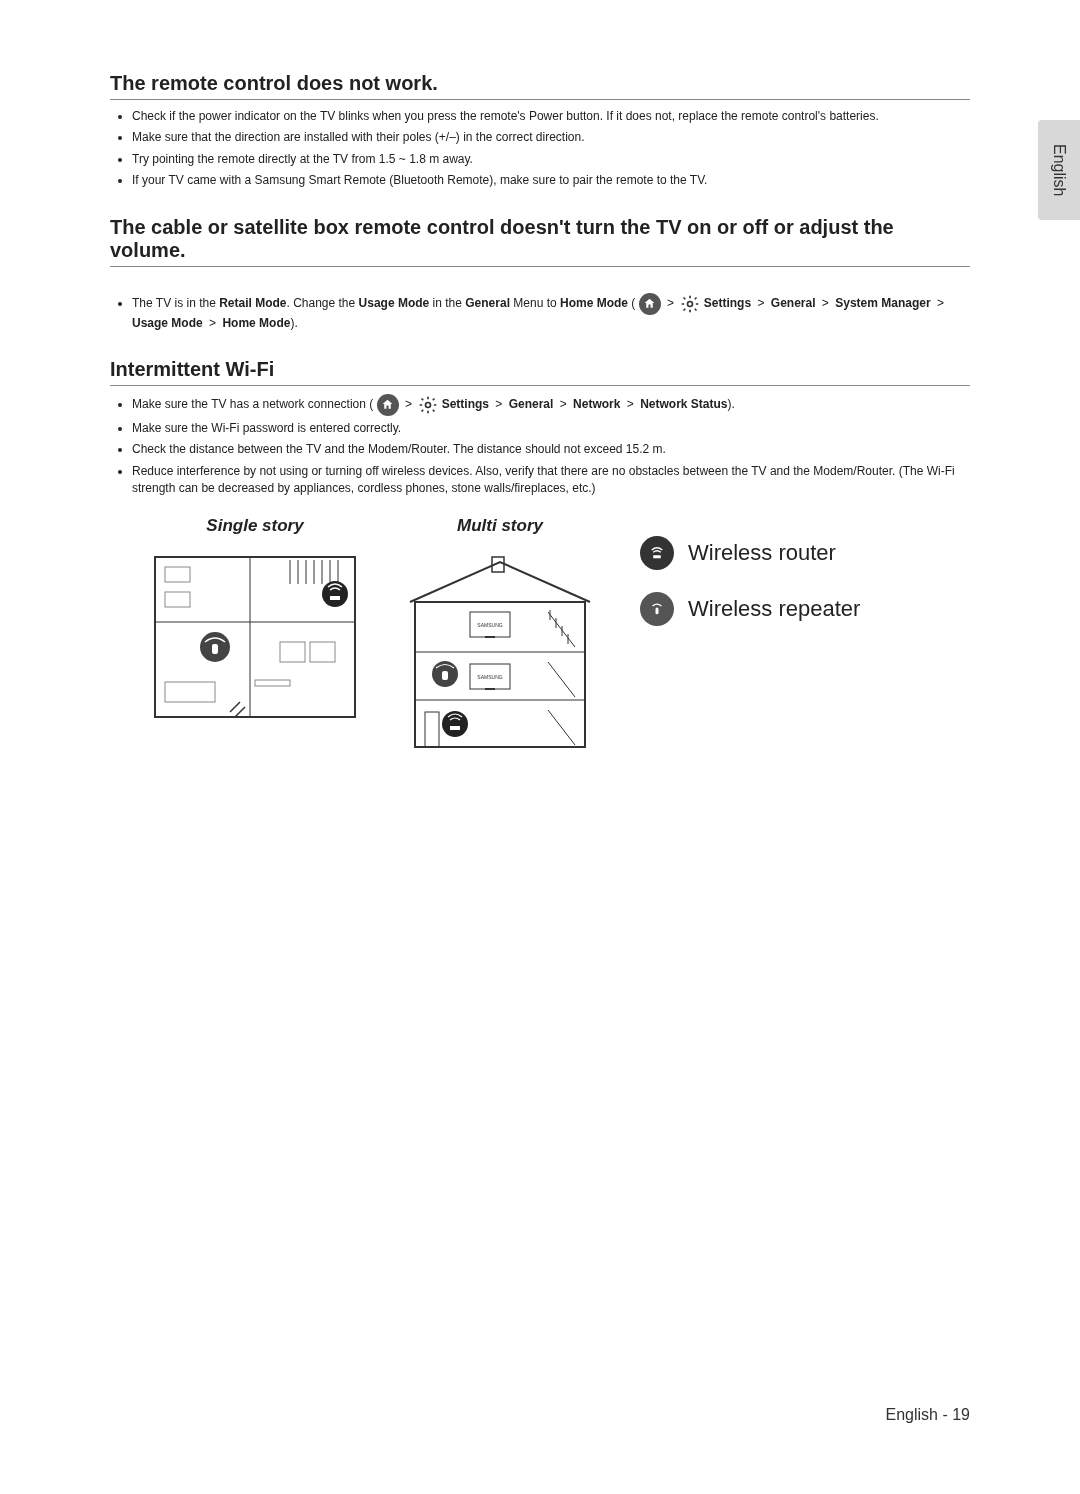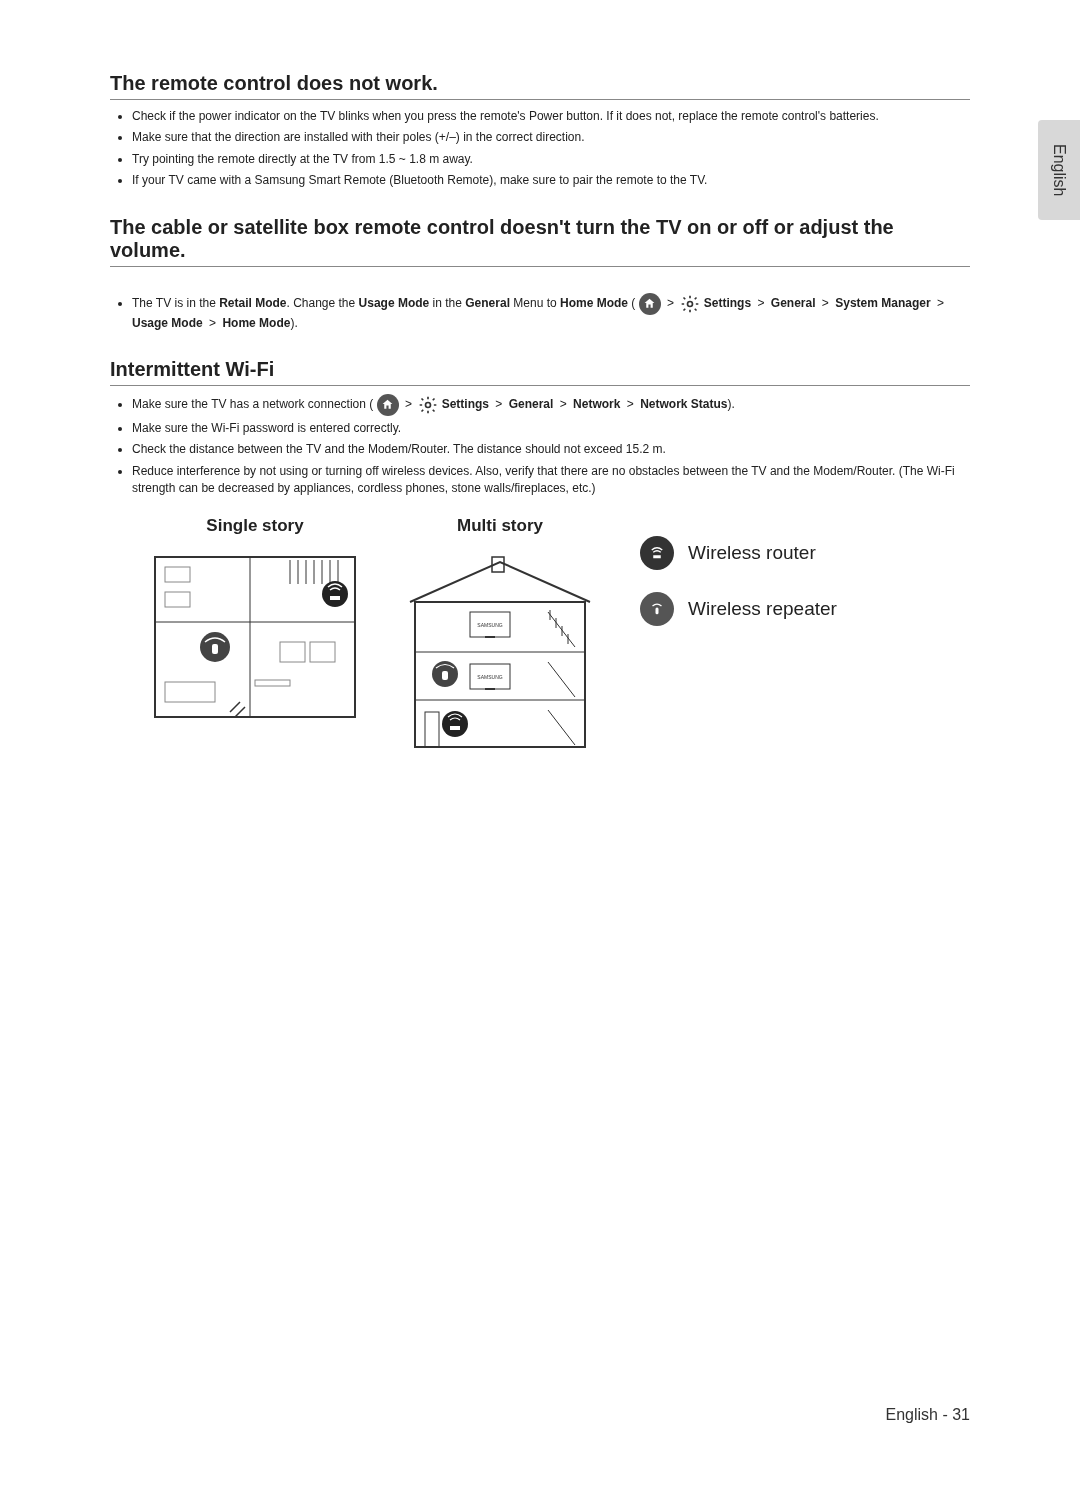--- a/index.html
+++ b/index.html
@@ -74,28 +74,29 @@
     display: flex;
     align-items: flex-start;
     gap: 40px;
     margin: 18px 0 10px 0;
   }
   .diagram-col { text-align: center; }
   .diagram-col .dtitle {
     font-weight: bold;
     font-size: 17px;
     margin-bottom: 16px;
+    font-style: italic;
   }
   .legend {
     display: flex;
     flex-direction: column;
     gap: 22px;
     padding-top: 20px;
   }
-  .legend-row { display: flex; align-items: center; gap: 14px; font-size: 19px;}
+  .legend-row { display: flex; align-items: center; gap: 14px; font-size: 22px;}
   .router-icon, .repeater-icon {
     width: 34px; height: 34px; border-radius: 50%;
   }
   .router-icon { background: #333; }
   .repeater-icon { background: #555; }
   .router-icon svg, .repeater-icon svg { width: 18px; height: 18px; }
 
   .page-number {
     position: absolute;
     right: 110px;
@@ -288,14 +289,14 @@
                 <path d="M6 8 q6 -5 12 0" stroke="#fff" stroke-width="1.8" fill="none"></path>
               </svg>
           </span>
           <span>Wireless repeater</span>
         </div>
       </div>
     </div>
 
   </div>
 
-  <div class="page-number">English - 31</div>
+  <div class="page-number">English - 19</div>
 </div>
 
 </body></html>

